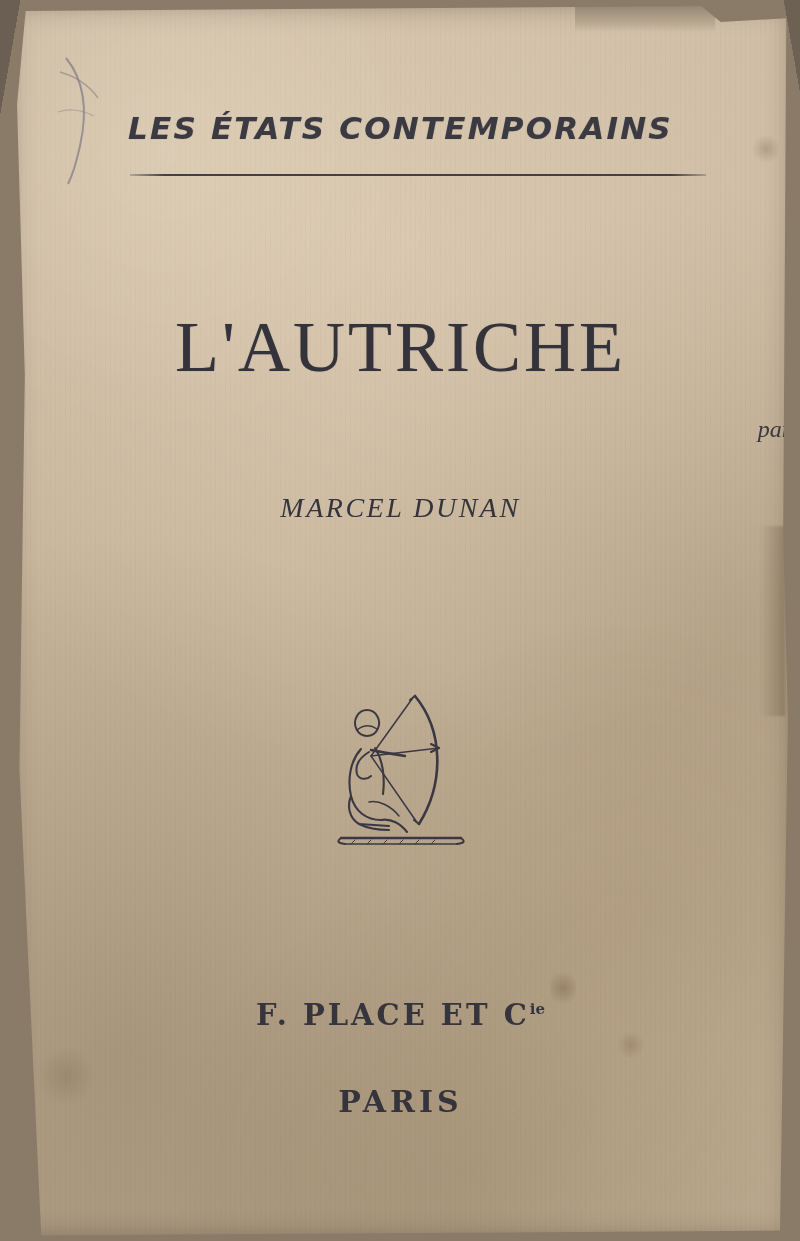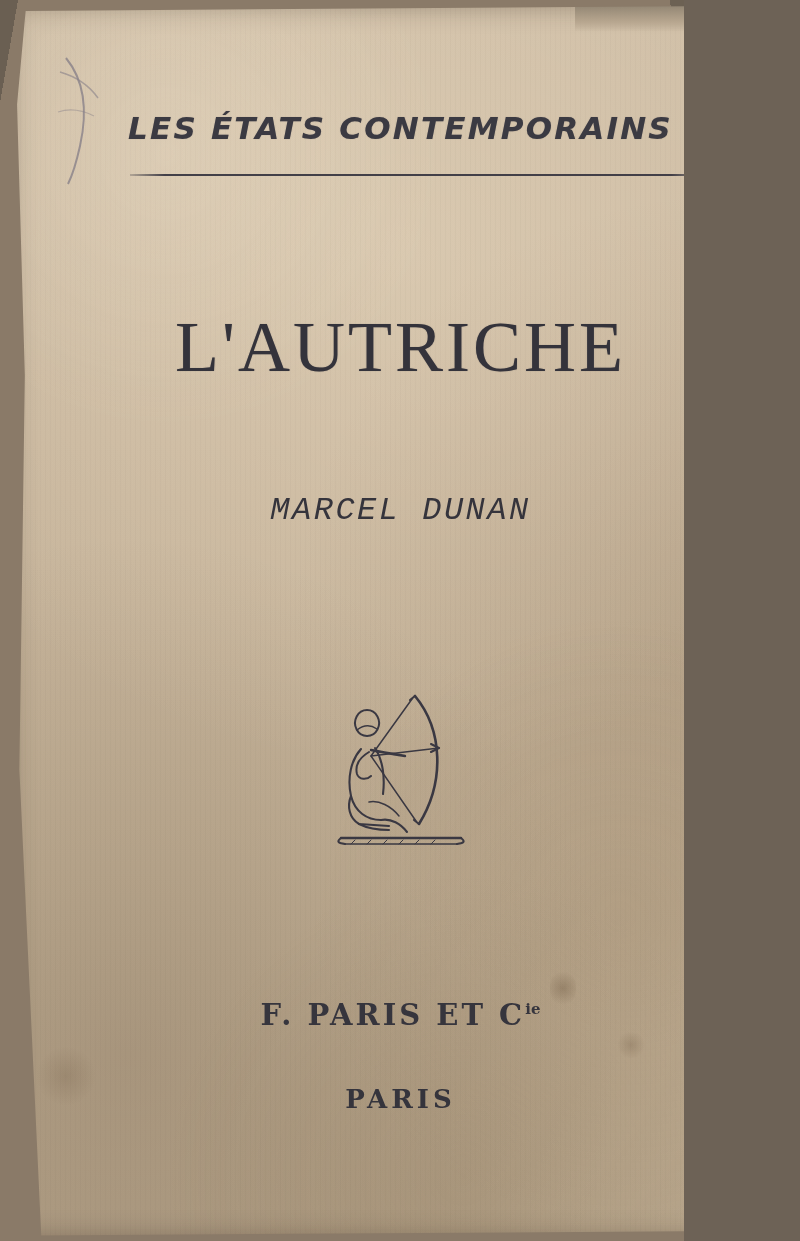--- a/index.html
+++ b/index.html
@@ -9,21 +9,21 @@
   }
   body {
     width: 800px;
     height: 1241px;
     overflow: hidden;
     font-family: "Liberation Serif", serif;
   }
 
   #page {
     position: relative;
-    width: 684px;
+    width: 800px;
     height: 1241px;
     background: #b9a894;
     overflow: hidden;
   }
 
   
   .backdrop {
     position: absolute;
     inset: 0;
     background:
@@ -151,23 +151,23 @@
     font-style: italic;
     font-size: 24px;
     color: #3a3942;
   }
 
   .author {
     position: absolute;
     left: 0; right: 0;
     top: 486px;
     text-align: center;
-    font-family: Liberation Mono, monospace;
+    font-family: Liberation Serif, serif;
     font-style: italic;
-    font-size: 32px;
+    font-size: 28px;
     letter-spacing: 2.5px;
     color: #35343c;
   }
 
   .vignette-wrap {
     position: absolute;
     left: 0; right: 0;
     top: 672px;
     display: flex;
     justify-content: center;
@@ -201,21 +201,21 @@
     letter-spacing: 1.6px;
     color: #3a3941;
   }
   .city {
     position: absolute;
     left: 0; right: 0;
     top: 1078px;
     text-align: center;
     font-family: "DejaVu Serif", serif;
     font-weight: 700;
-    font-size: 26px;
+    font-size: 30px;
     letter-spacing: 4px;
     color: #35343c;
   }
 
   
   .stain {
     position: absolute;
     border-radius: 50%;
     pointer-events: none;
   }
@@ -296,20 +296,20 @@
           <path d="M34,166 L146,166" stroke-width="1.4"></path>
           <path d="M30,160 C26,163 26,165 34,166"></path>
           <path d="M150,160 C154,163 154,165 146,166"></path>
 
           <path d="M44,162 L40,166 M60,162 L56,166 M76,162 L72,166 M92,162 L88,166 M108,162 L104,166 M124,162 L120,166" stroke-width="1"></path>
         </g>
       </svg>
     </div>
 
     <div class="imprint">
-      <span>F. PARIS ET C</span><sup>ie</sup>
+      <span>F. PLACE ET C</span><sup>ie</sup>
     </div>
 
 
     <div class="city">PARIS</div>
 
   </div>
 </div>
 
 </body></html>

